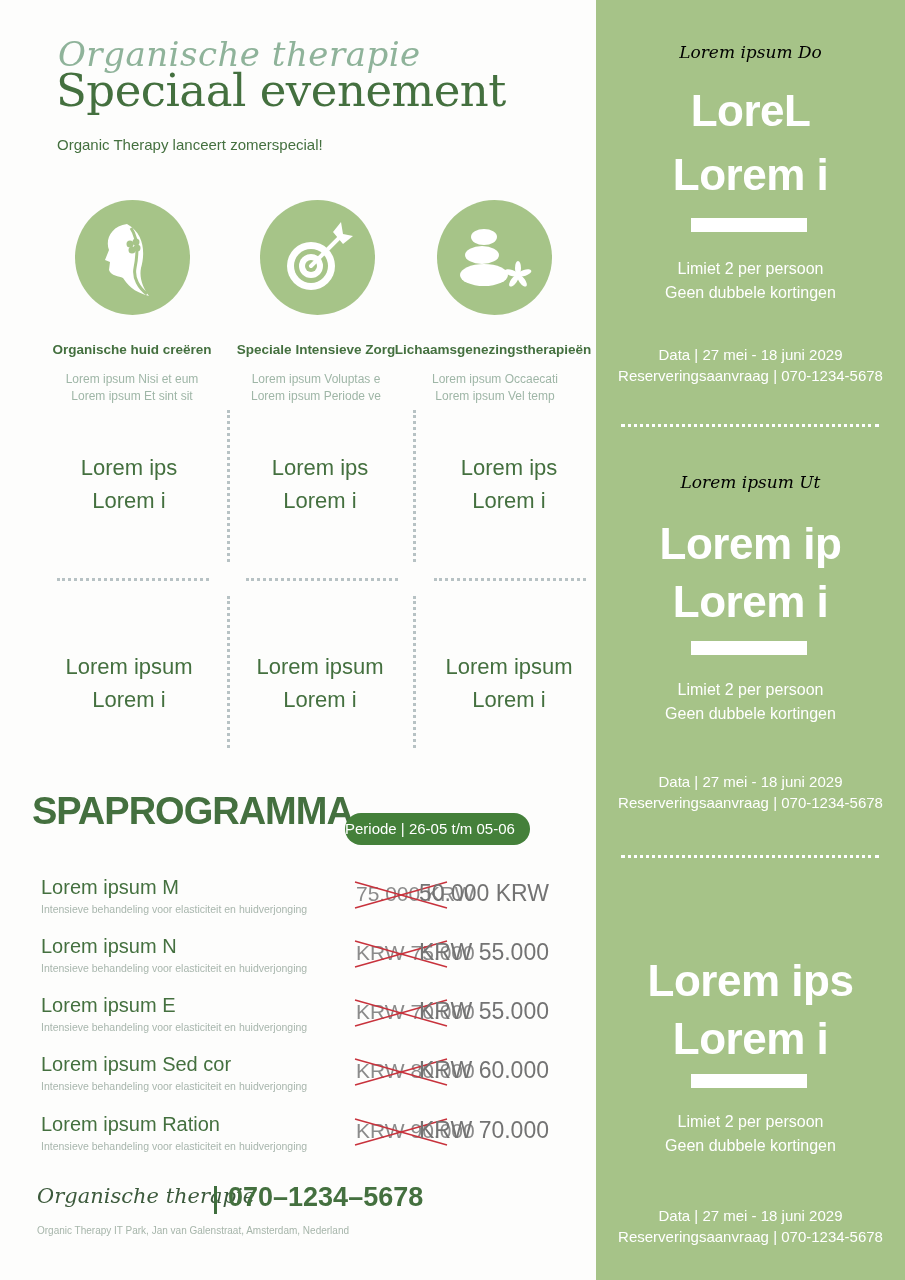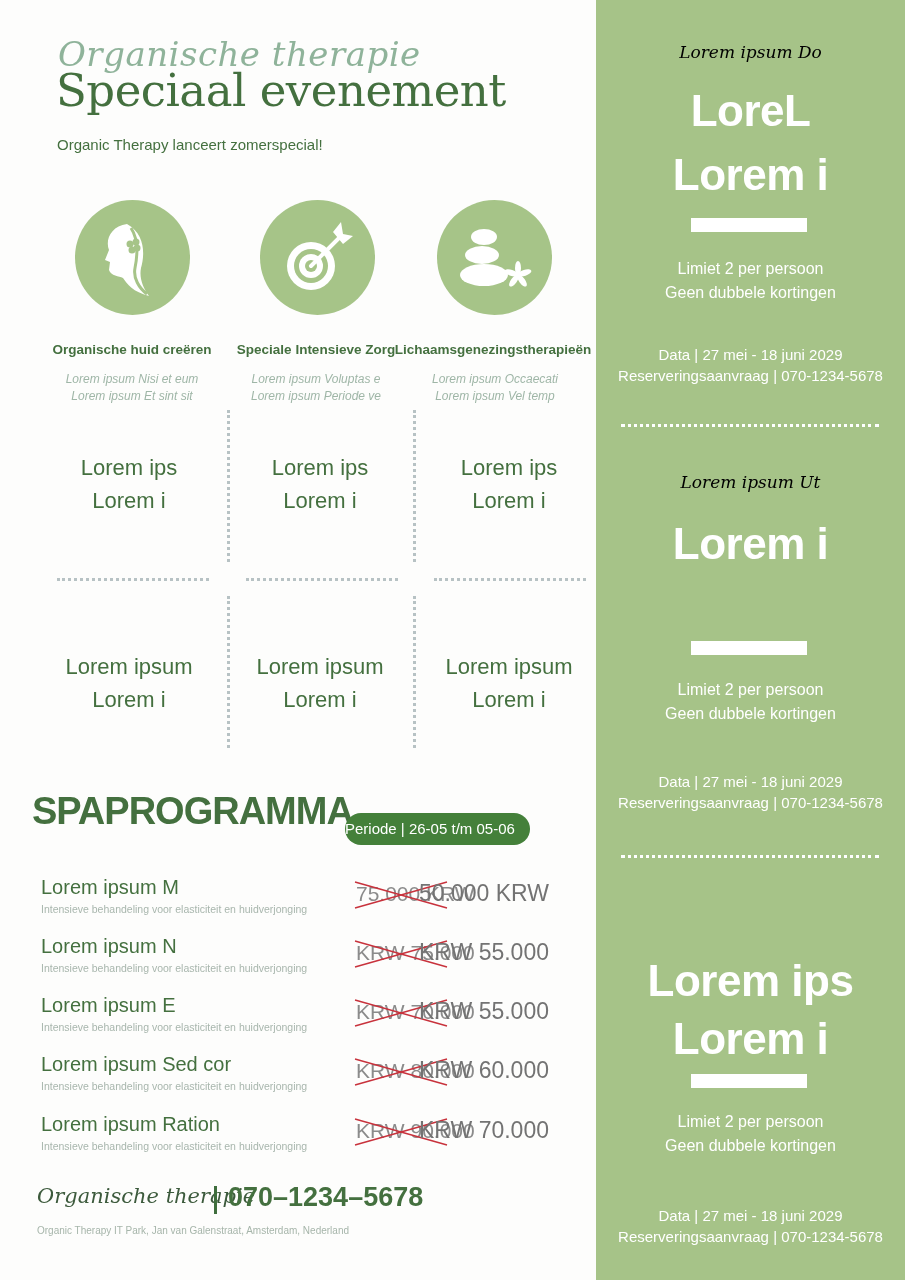--- a/index.html
+++ b/index.html
@@ -10,21 +10,21 @@
   
   .script { font-family: "DejaVu Serif", serif; font-style: italic; }
   .title-script { left: 58px; top: 34px; font-size: 34px; color: #8fb39a; letter-spacing: 0.5px; font-weight: normal; }
   .title-main { left: 56px; top: 64px; font-family: "DejaVu Serif", serif; font-size: 45px; color: #44703f; letter-spacing: -0.5px; }
   .subtitle { left: 57px; top: 136px; font-size: 15px; color: #44703f; font-family: "Liberation Sans", sans-serif; }
 
   
   .feature { position: absolute; top: 200px; width: 190px; text-align: center; }
   .circle { width: 115px; height: 115px; border-radius: 50%; background: #a6c488; margin: 0 auto; display: flex; align-items: center; justify-content: center; }
   .feat-title { position: absolute; top: 342px; width: 220px; text-align: center; font-family: "Liberation Sans", sans-serif; font-weight: bold; font-size: 13.5px; color: #44703f; white-space: nowrap; }
-  .feat-desc { position: absolute; top: 371px; width: 190px; text-align: center; font-size: 12px; line-height: 17px; color: #9fb6a7; font-family: "Liberation Sans", sans-serif; font-style: italic; }
+  .feat-desc { position: absolute; top: 371px; width: 190px; text-align: center; font-size: 12px; line-height: 17px; color: #9fb6a7; font-family: "Liberation Sans", sans-serif; }
 
   
   .cell { position: absolute; width: 170px; text-align: center; font-family: "Liberation Sans", sans-serif; font-size: 22px; line-height: 33px; color: #44703f; }
   .vdots { position: absolute; width: 0; border-left: 3px dotted #b7c2c4; }
   .hdots { position: absolute; height: 0; border-top: 3px dotted #b7c2c4; }
 
   
   .spa-title { left: 32px; top: 790px; font-family: "Liberation Sans", sans-serif; font-weight: bold; font-size: 38px; color: #44703f; letter-spacing: -1px; }
   .period-pill { left: 345px; top: 813px; height: 32px; width: 185px; background: #44803a; border-radius: 16px; color: #ffffff; font-size: 15px; line-height: 32px; white-space: nowrap; overflow: hidden; font-family: "Liberation Sans", sans-serif; padding-left: 0; }
 
@@ -220,20 +220,21 @@
     <div>Geen dubbele kortingen</div>
   </div>
   <div class="p-info" style="top:344px;">
     <div>Data | 27 mei - 18 juni 2029</div>
     <div>Reserveringsaanvraag | 070-1234-5678</div>
   </div>
   <div class="p-dots" style="top:424px;"></div>
 
   <div class="p-script" style="top:472px;">Lorem ipsum Ut</div>
   <div class="p-big" style="top:515px;">
+    <div>Lorem ip</div>
     <div>Lorem i</div>
   </div>
   <div class="p-bar" style="top:641px;"></div>
   <div class="p-text" style="top:678px;">
     <div>Limiet 2 per persoon</div>
     <div>Geen dubbele kortingen</div>
   </div>
   <div class="p-info" style="top:771px;">
     <div>Data | 27 mei - 18 juni 2029</div>
     <div>Reserveringsaanvraag | 070-1234-5678</div>

